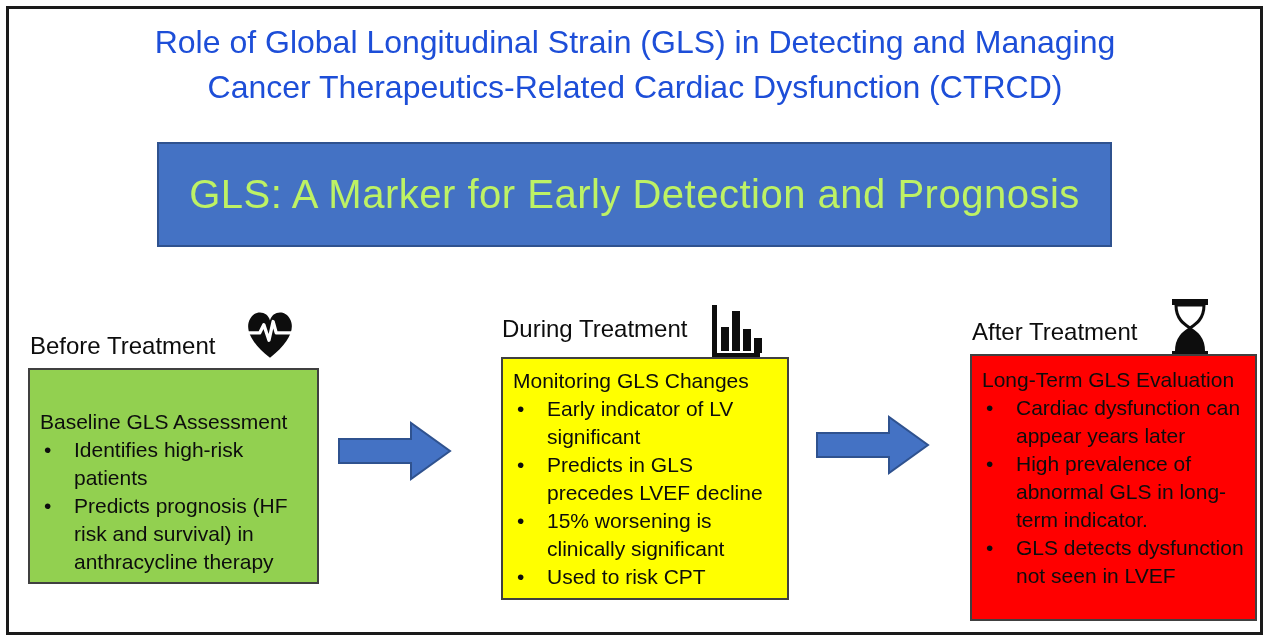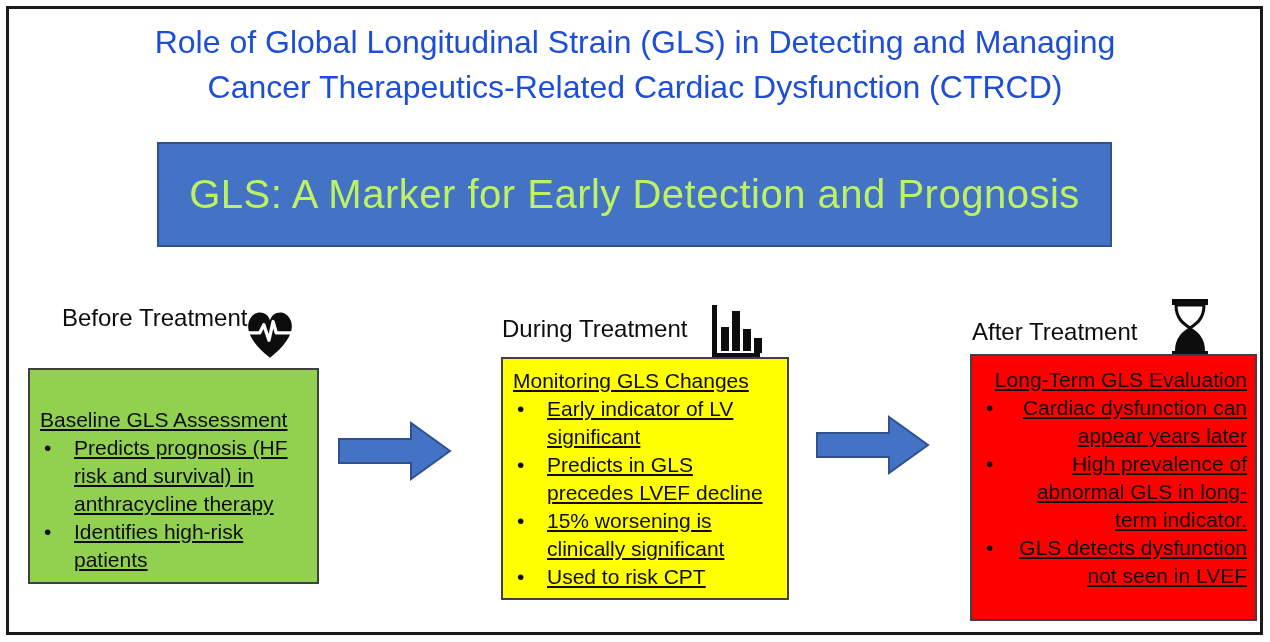--- a/index.html
+++ b/index.html
@@ -47,23 +47,23 @@
     white-space: nowrap;
   }
   .stage-icon { position: absolute; }
   .stage-box {
     position: absolute;
     box-sizing: border-box;
     border: 2px solid;
     font-size: 21px;
     line-height: 28px;
   }
-  .box-content { padding: 8px 8px 0 10px; text-decoration: underline; }
-  .stage-box.green .box-content { padding-top: 24px; margin-top: 12px; }
-  .stage-box.red .box-content { padding-top: 10px; text-align: right; }
+  .box-content { padding: 8px 8px 0 10px; }
+  .stage-box.green .box-content { padding-top: 38px; }
+  .stage-box.red .box-content { padding-top: 10px; }
   .box-heading { white-space: nowrap; }
   .bullet-list {
     margin: 0;
     padding: 0;
     list-style: none;
   }
   .bullet-list li {
     position: relative;
     padding-left: 34px;
   }
@@ -82,33 +82,33 @@
 
   <div class="diagram-title">
     <div>Role of Global Longitudinal Strain (GLS) in Detecting and Managing</div>
     <div>Cancer Therapeutics-Related Cardiac Dysfunction (CTRCD)</div>
   </div>
 
   <div class="banner" style="background-color: rgb(68, 114, 196); border-color: rgb(47, 82, 143); color: #bef264;">
     <span>GLS: A Marker for Early Detection and Prognosis</span>
   </div>
 
-  <div class="stage-label" style="left:30px; top:304px;margin-left:32px;">Before Treatment</div>
+  <div class="stage-label" style="left:30px; top:332px;">Before Treatment</div>
   <div class="stage-icon" style="left:243px; top:306px;">
     <svg width="54" height="58" viewBox="0 0 52 56" aria-hidden="true">
       <path d="M26 50 C 8 36, 1 22, 7 12 C 12 3, 24 5, 26 14 C 28 5, 40 3, 45 12 C 51 22, 44 36, 26 50 Z" fill="#0d0d0d"></path>
       <polyline points="6,26 16,26 20,18 25,33 29,15 32,26 46,26" fill="none" stroke="#ffffff" stroke-width="3.2" stroke-linecap="round" stroke-linejoin="round"></polyline>
     </svg>
   </div>
   <div class="stage-box green" style="left: 28px; top: 368px; width: 291px; height: 216px; background-color: rgb(146, 208, 80); border-color: rgb(64, 64, 64);">
     <div class="box-content">
       <div class="box-heading">Baseline GLS Assessment</div>
       <ul class="bullet-list">
+          <li>Identifies high-risk patients</li>
           <li>Predicts prognosis (HF risk and survival) in anthracycline therapy</li>
-          <li>Identifies high-risk patients</li>
         </ul>
     </div>
   </div>
 
   <div class="arrow" style="left:338px; top:420px;">
     <svg width="114" height="62" viewBox="0 0 114 62" aria-hidden="true">
       <polygon points="1,19 73,19 73,3 112,31 73,59 73,43 1,43" stroke-width="2" style="fill: rgb(68, 114, 196); stroke: rgb(47, 82, 143);"></polygon>
     </svg>
   </div>
 

